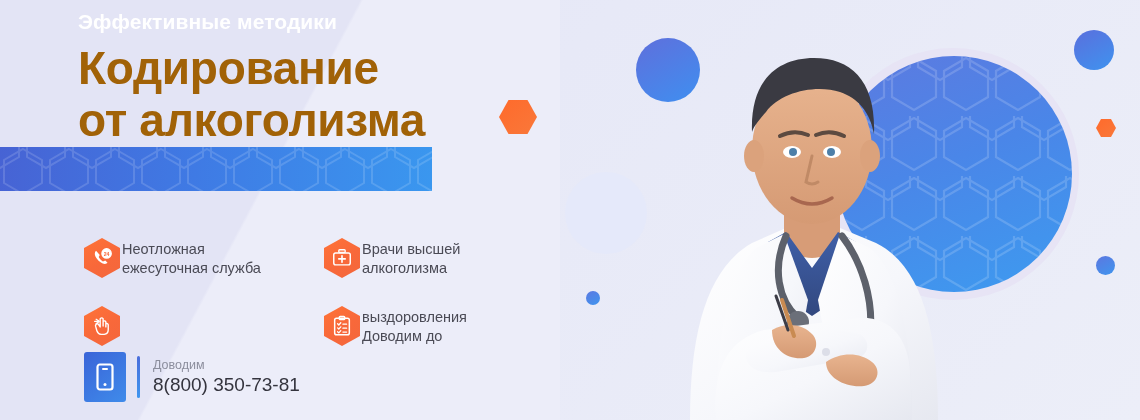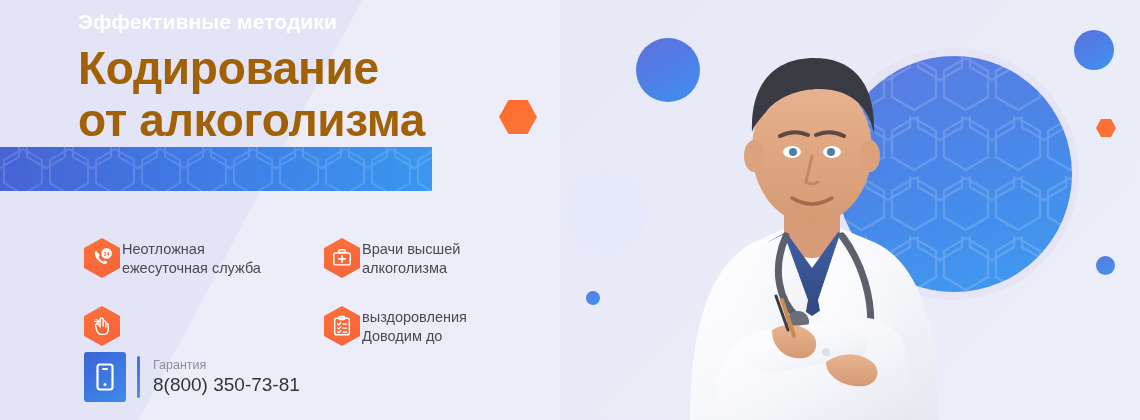--- a/index.html
+++ b/index.html
@@ -341,19 +341,19 @@
   <div class="contacts">
     <div class="phone-box">
       <svg width="20" height="28" viewBox="0 0 20 28">
         <rect x="2.5" y="1.5" width="15" height="25" rx="2.4" fill="none" stroke="#ffffff" stroke-width="2.2"></rect>
         <rect x="7" y="5" width="6" height="2" rx="1" fill="#ffffff"></rect>
         <circle cx="10" cy="21.5" r="1.5" fill="#ffffff"></circle>
       </svg>
     </div>
     <div class="contact-sep"></div>
     <div class="contact-text">
-      <div class="contact-label">Гарантия</div>
+      <div class="contact-label">Доводим</div>
       <div class="contact-phone">8(800) 350-73-81</div>
     </div>
   </div>
 
 
 </div>
 
 </body></html>

